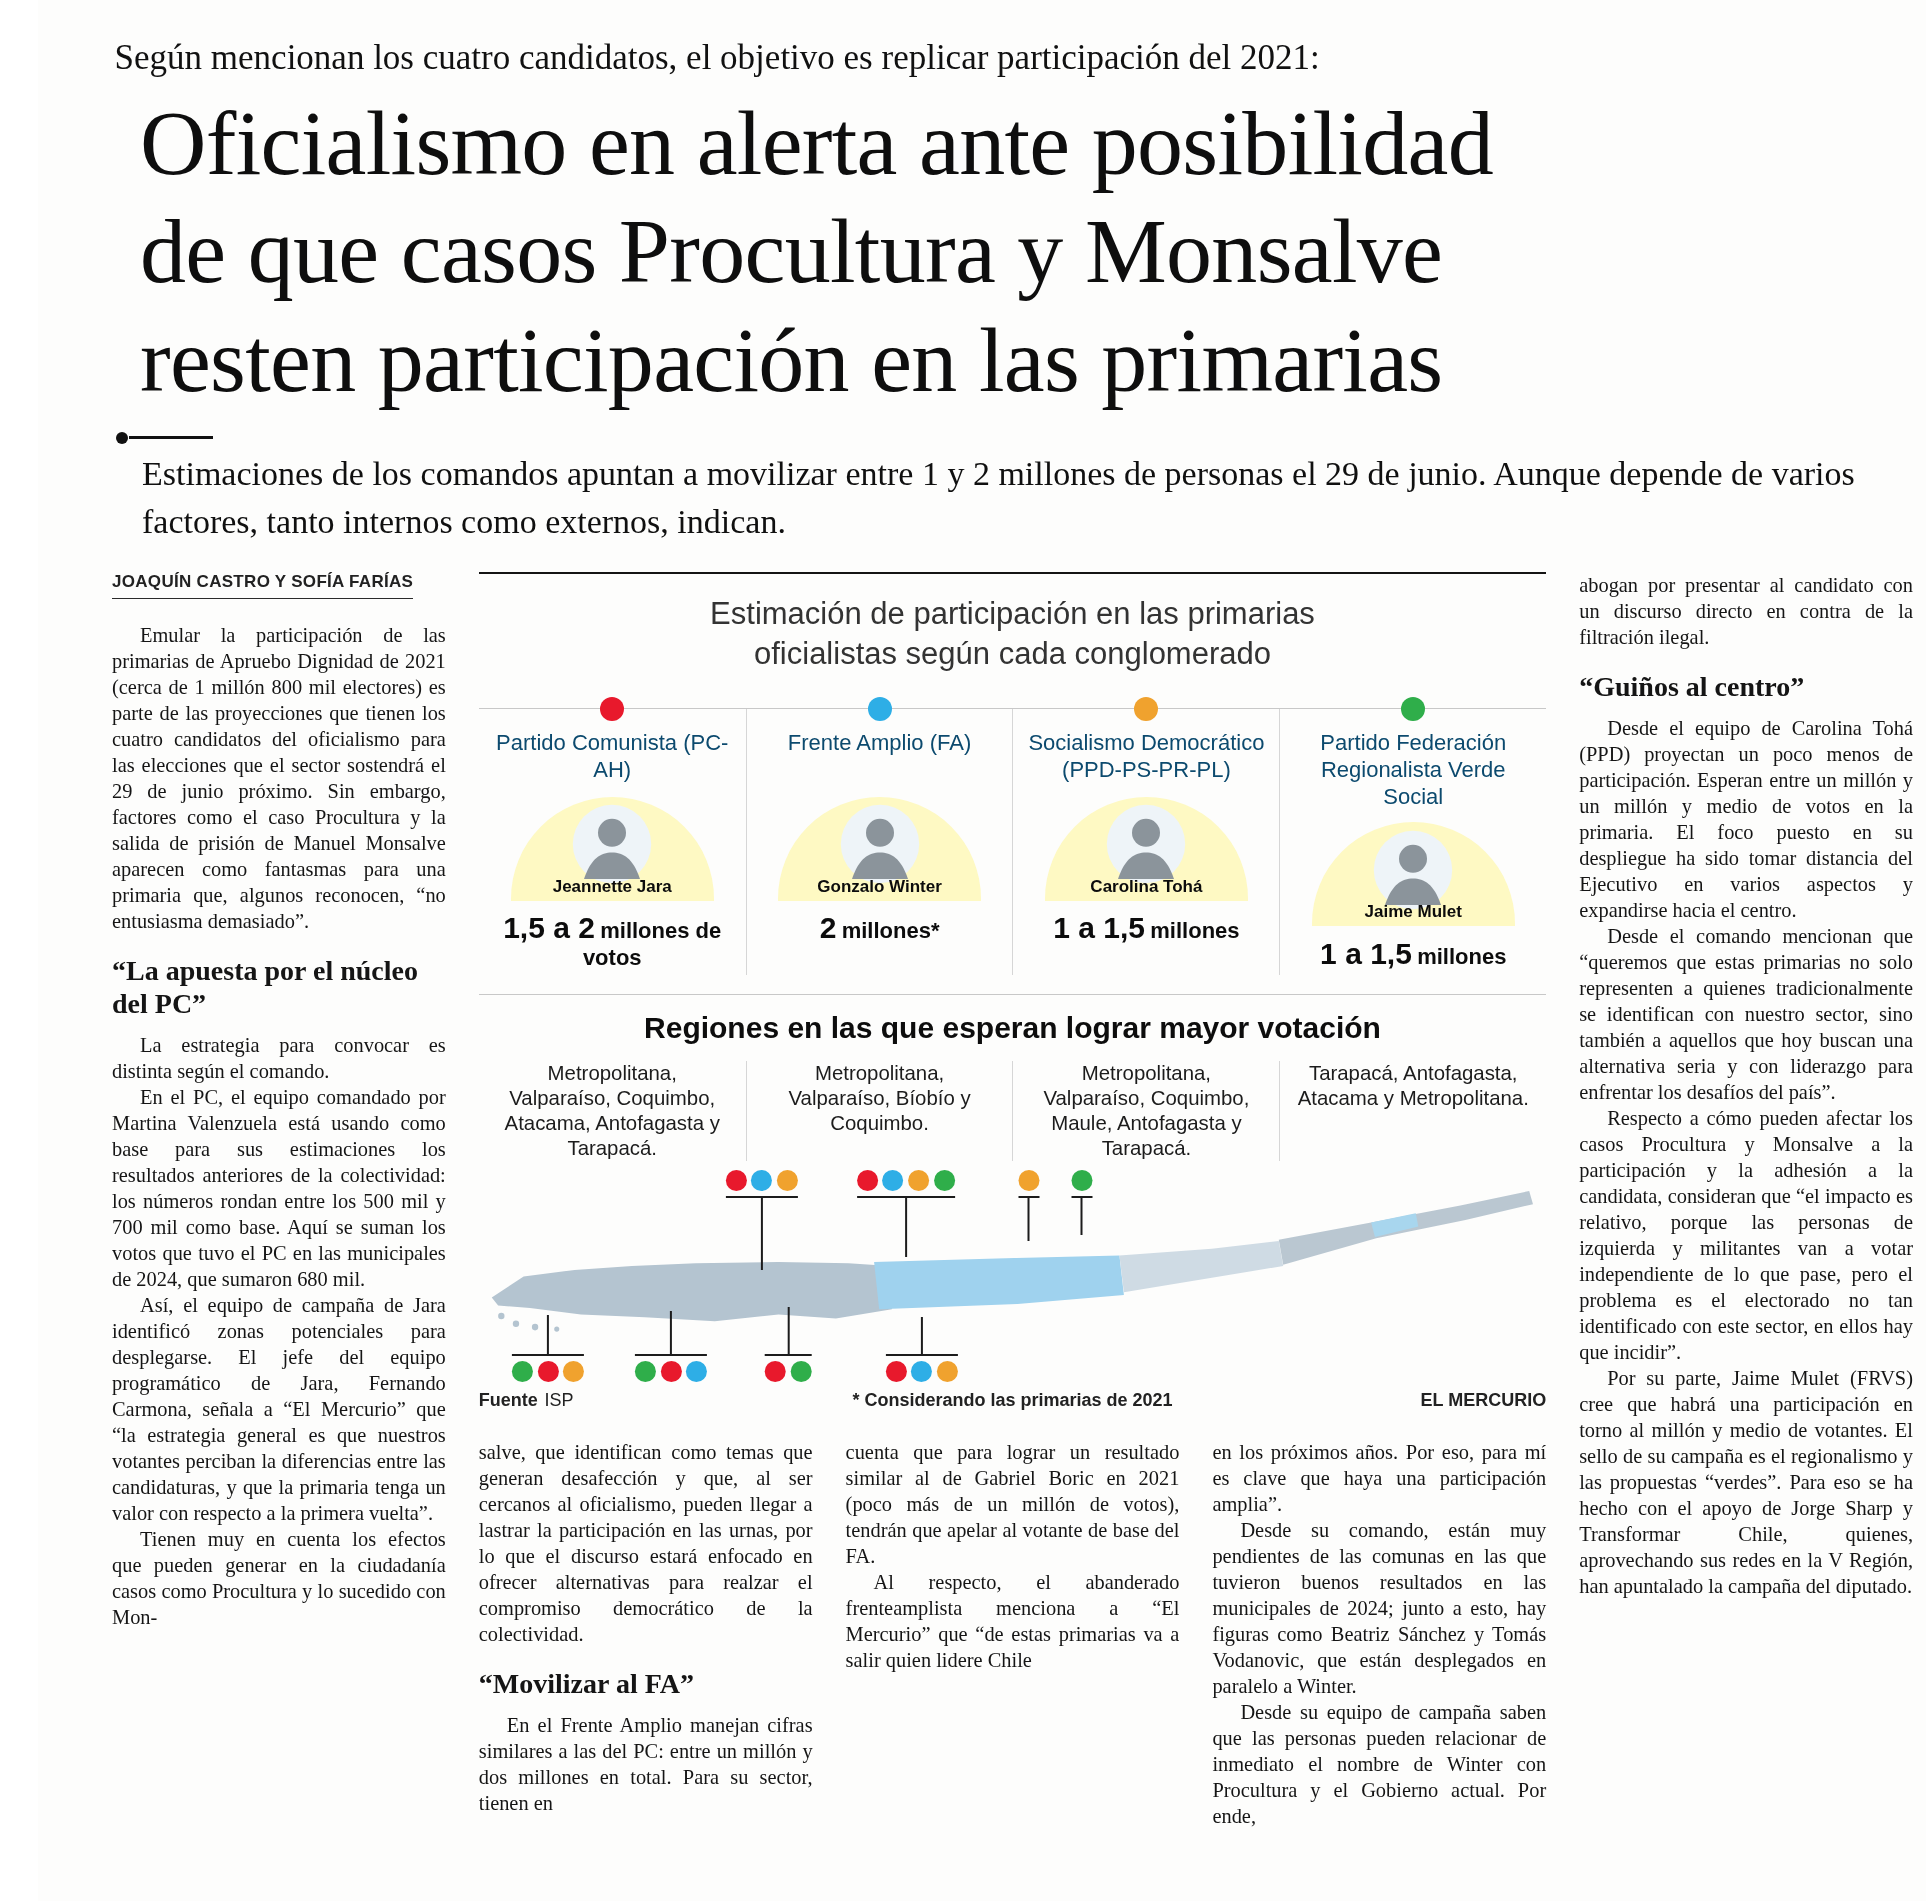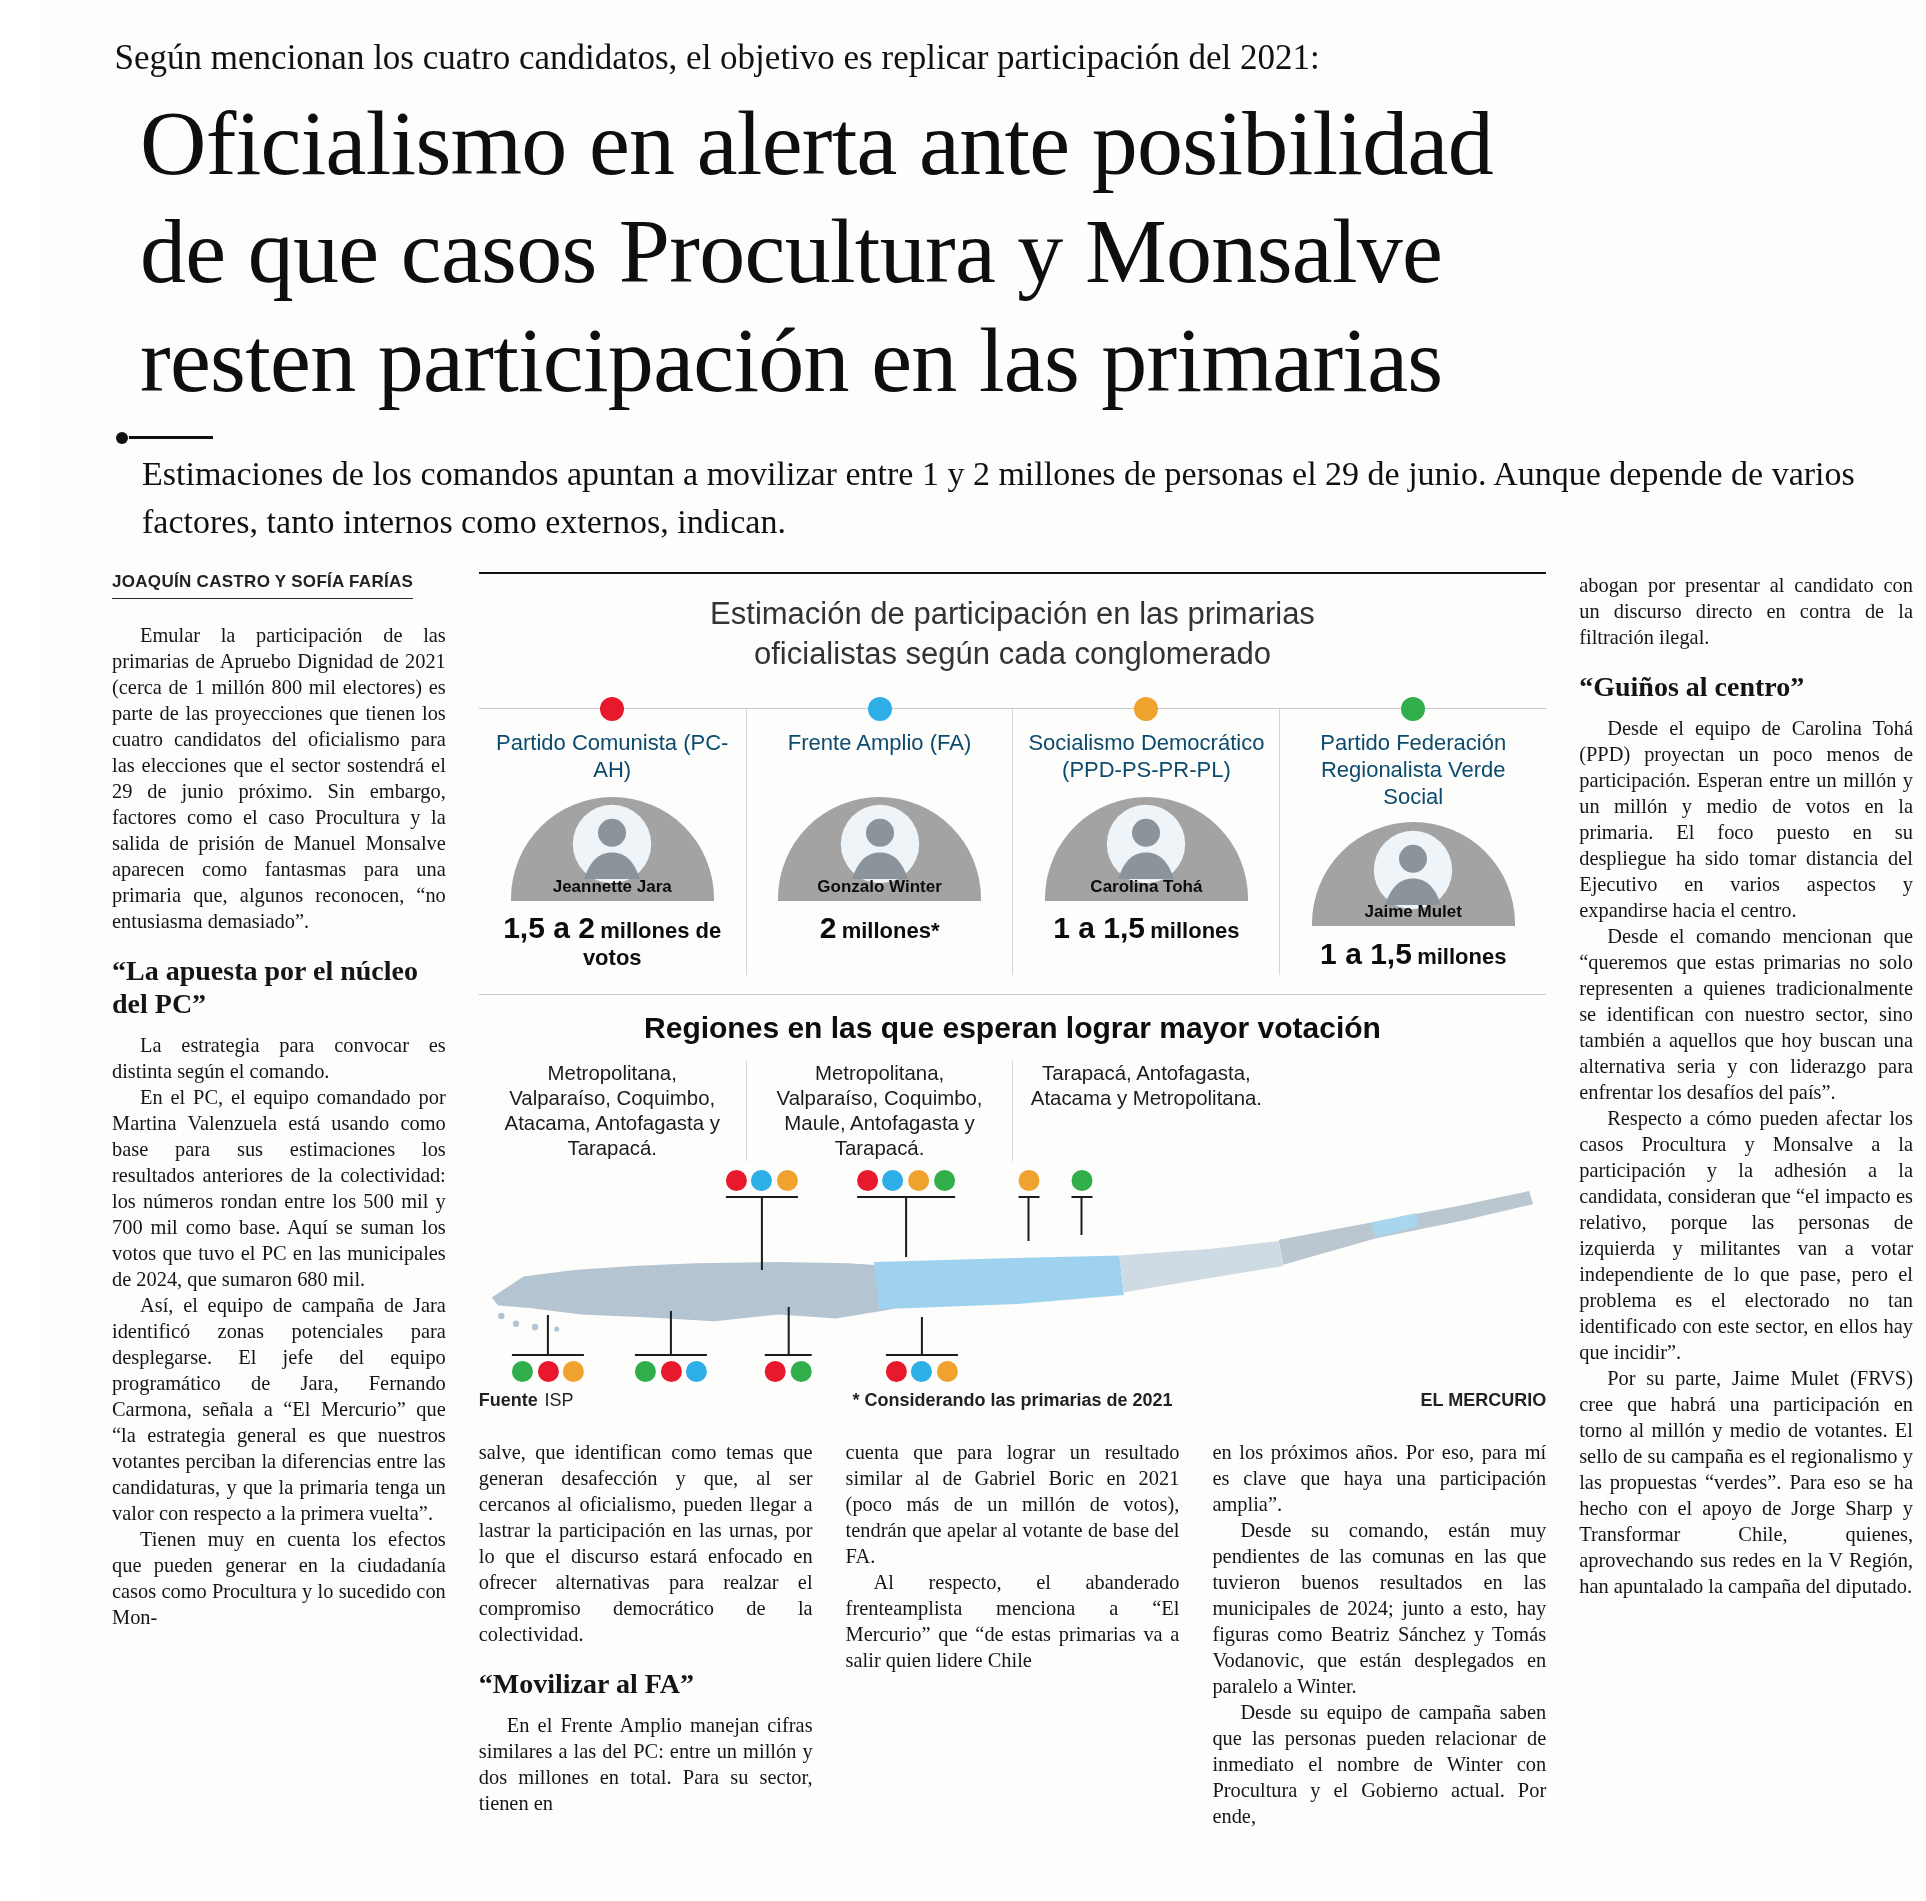--- a/index.html
+++ b/index.html
@@ -47,21 +47,21 @@
   .subhead { font-size: 28px; font-weight: bold; line-height: 1.18; margin: 20px 0 12px; }
 
   
   .graphic { border-top: 2.6px solid #141414; padding-top: 20px; font-family: "Liberation Sans", sans-serif; }
   .g-title { text-align: center; font-size: 31px; line-height: 1.3; color: #333; font-weight: 400; }
   .cards { display: grid; grid-template-columns: repeat(4, 1fr); margin-top: 34px; border-top: 0.7px solid #c8c8c8; }
   .card { padding: 0 8px 4px; }
   .card + .card { border-left: 0.7px solid #d6d6d6; }
   .pdot { width: 24px; height: 24px; border-radius: 50%; margin: -12.5px auto 9.2px; }
   .pname { text-align: center; font-weight: normal; font-size: 22px; line-height: 1.22; color: #0c4a6e; min-height: 55px; }
-  .dome { width: 203px; height: 104px; border-radius: 203px 203px 0 0; background: #a3a3a3; margin: 12px auto 0; position: relative; overflow: hidden; }
+  .dome { width: 203px; height: 104px; border-radius: 203px 203px 0 0; background: #fef9c3; margin: 12px auto 0; position: relative; overflow: hidden; }
   .avatar { position: absolute; left: 50%; top: 5.3px; transform: translateX(-50%); width: 84px; height: 84px; }
   .cand-name { position: absolute; left: 0; right: 0; bottom: 4px; text-align: center; font-weight: bold; font-size: 17px; color: #0c0c0c; }
   .votes { text-align: center; margin-top: 10.5px; font-weight: bold; color: #0c0c0c; }
   .votes .big { font-size: 30px; }
   .votes .small { font-size: 22px; margin-left: 5.3px; }
 
   .regions-sec { border-top: 0.7px solid #c8c8c8; margin-top: 18.4px; padding-top: 16px; }
   .r-title { text-align: center; font-weight: bold; font-size: 30px; color: #0d0d0d; }
   .regions { display: grid; grid-template-columns: repeat(4, 1fr); margin-top: 16px; }
   .region { text-align: center; font-size: 20.4px; line-height: 25px; color: #1c1c1c; padding: 0 17px; }
@@ -182,20 +182,21 @@
           <div class="votes">
             <span class="big">1 a 1,5</span><span class="small">millones</span>
           </div>
         </div>
       </div>
 
       <div class="regions-sec">
         <div class="r-title">Regiones en las que esperan lograr mayor votación</div>
         <div class="regions">
           <div class="region">Metropolitana, Valparaíso, Coquimbo, Atacama, Antofagasta y Tarapacá.</div>
+          <div class="region">Metropolitana, Valparaíso, Bíobío y Coquimbo.</div>
           <div class="region">Metropolitana, Valparaíso, Coquimbo, Maule, Antofagasta y Tarapacá.</div>
           <div class="region">Tarapacá, Antofagasta, Atacama y Metropolitana.</div>
         </div>
       </div>
 
       <div class="band">
         <svg class="chilemap" viewBox="0 0 1675 330" preserveAspectRatio="none">
           <polygon fill="#b4c4d0" points="20,200 70,168 150,158 240,152 340,148 470,146 580,148 645,152 648,218 560,232 470,226 370,236 260,230 160,226 80,216 30,212"></polygon>
           <polygon fill="#9fd2ee" points="620,146 840,140 1005,136 1012,196 845,210 628,218"></polygon>
           <polygon fill="#cfdbe4" points="1005,136 1150,126 1255,114 1262,152 1150,170 1012,192"></polygon>

